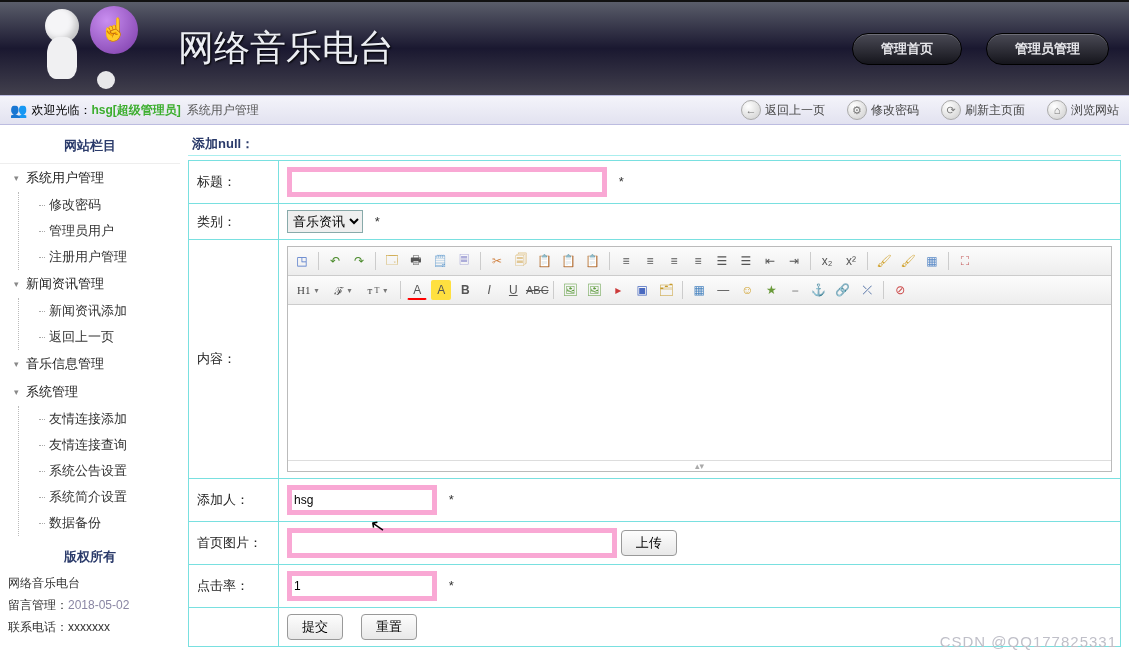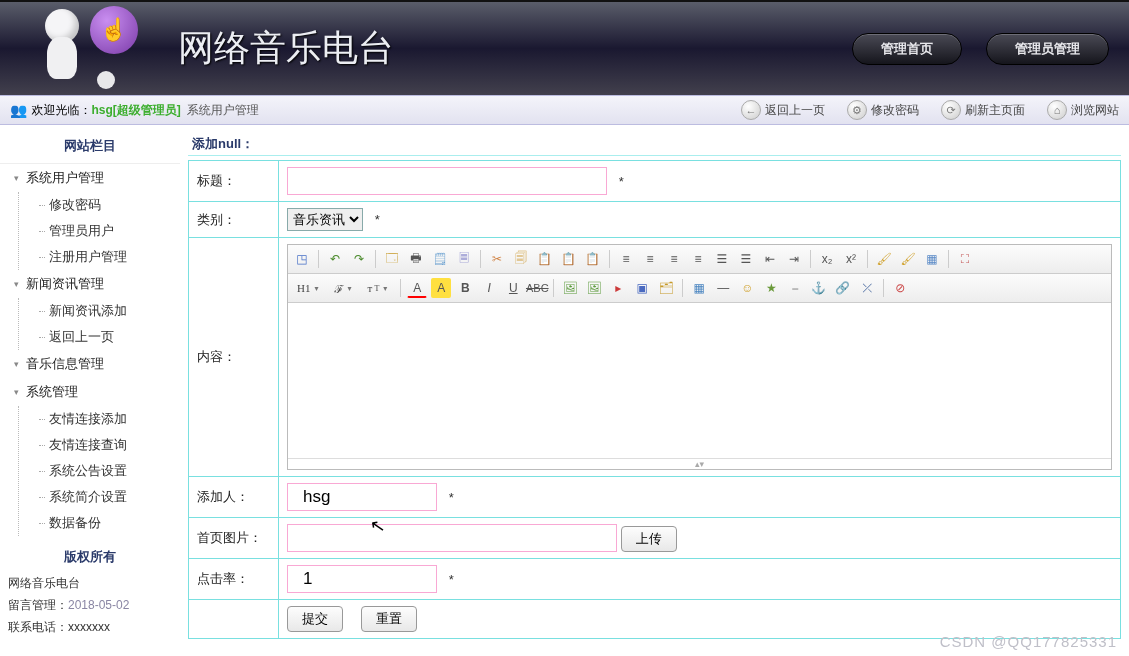--- a/index.html
+++ b/index.html
@@ -63,21 +63,21 @@
 .copyright { text-align: center; font-weight: bold; color: #2a3a6a; padding: 12px 0 6px; }
 .footer-info { padding: 0 8px; font-size: 12px; color: #333; line-height: 22px; }
 .footer-info .date { color: #8a86a4; }
 
 .main { flex: 1; padding: 8px; }
 .panel-title { font-weight: bold; color: #2a3a6a; padding: 2px 4px; margin-bottom: 4px; border-bottom: 1px solid #aee; }
 .form-table { width: 100%; border-collapse: collapse; }
 .form-table td { border: 1px solid #79e0e0; padding: 6px 8px; font-size: 13px; vertical-align: middle; }
 .form-table td.label { width: 90px; color: #222; background: #fff; }
 .form-table input[type=text] {
-  border: 1px solid #f9a8d4; padding: 3px 15px; font-size: 17px;
+  border: 5px solid #f9a8d4; padding: 3px 2px; font-size: 12px;
 }
 .form-table select { border: 1px solid #8aa; padding: 2px 1px; font-size: 13px; }
 .req { margin-left: 8px; color: #333; }
 .btn-sm { padding: 3px 14px; font-size: 13px; cursor: pointer; border: 1px solid #999; background: linear-gradient(#fdfdfd,#e8e8e8); border-radius: 4px;}
 .btn-row { display: flex; gap: 18px; }
 
 .editor { border: 1px solid #bbb; background: #fff; }
 .editor-toolbar { background: linear-gradient(#fcfcfc,#ededed); border-bottom: 1px solid #ccc; padding: 4px; display: flex; flex-wrap: wrap; gap: 4px; align-items: center;}
 .tb-btn {
   width: 20px; height: 20px; border: 1px solid transparent;

